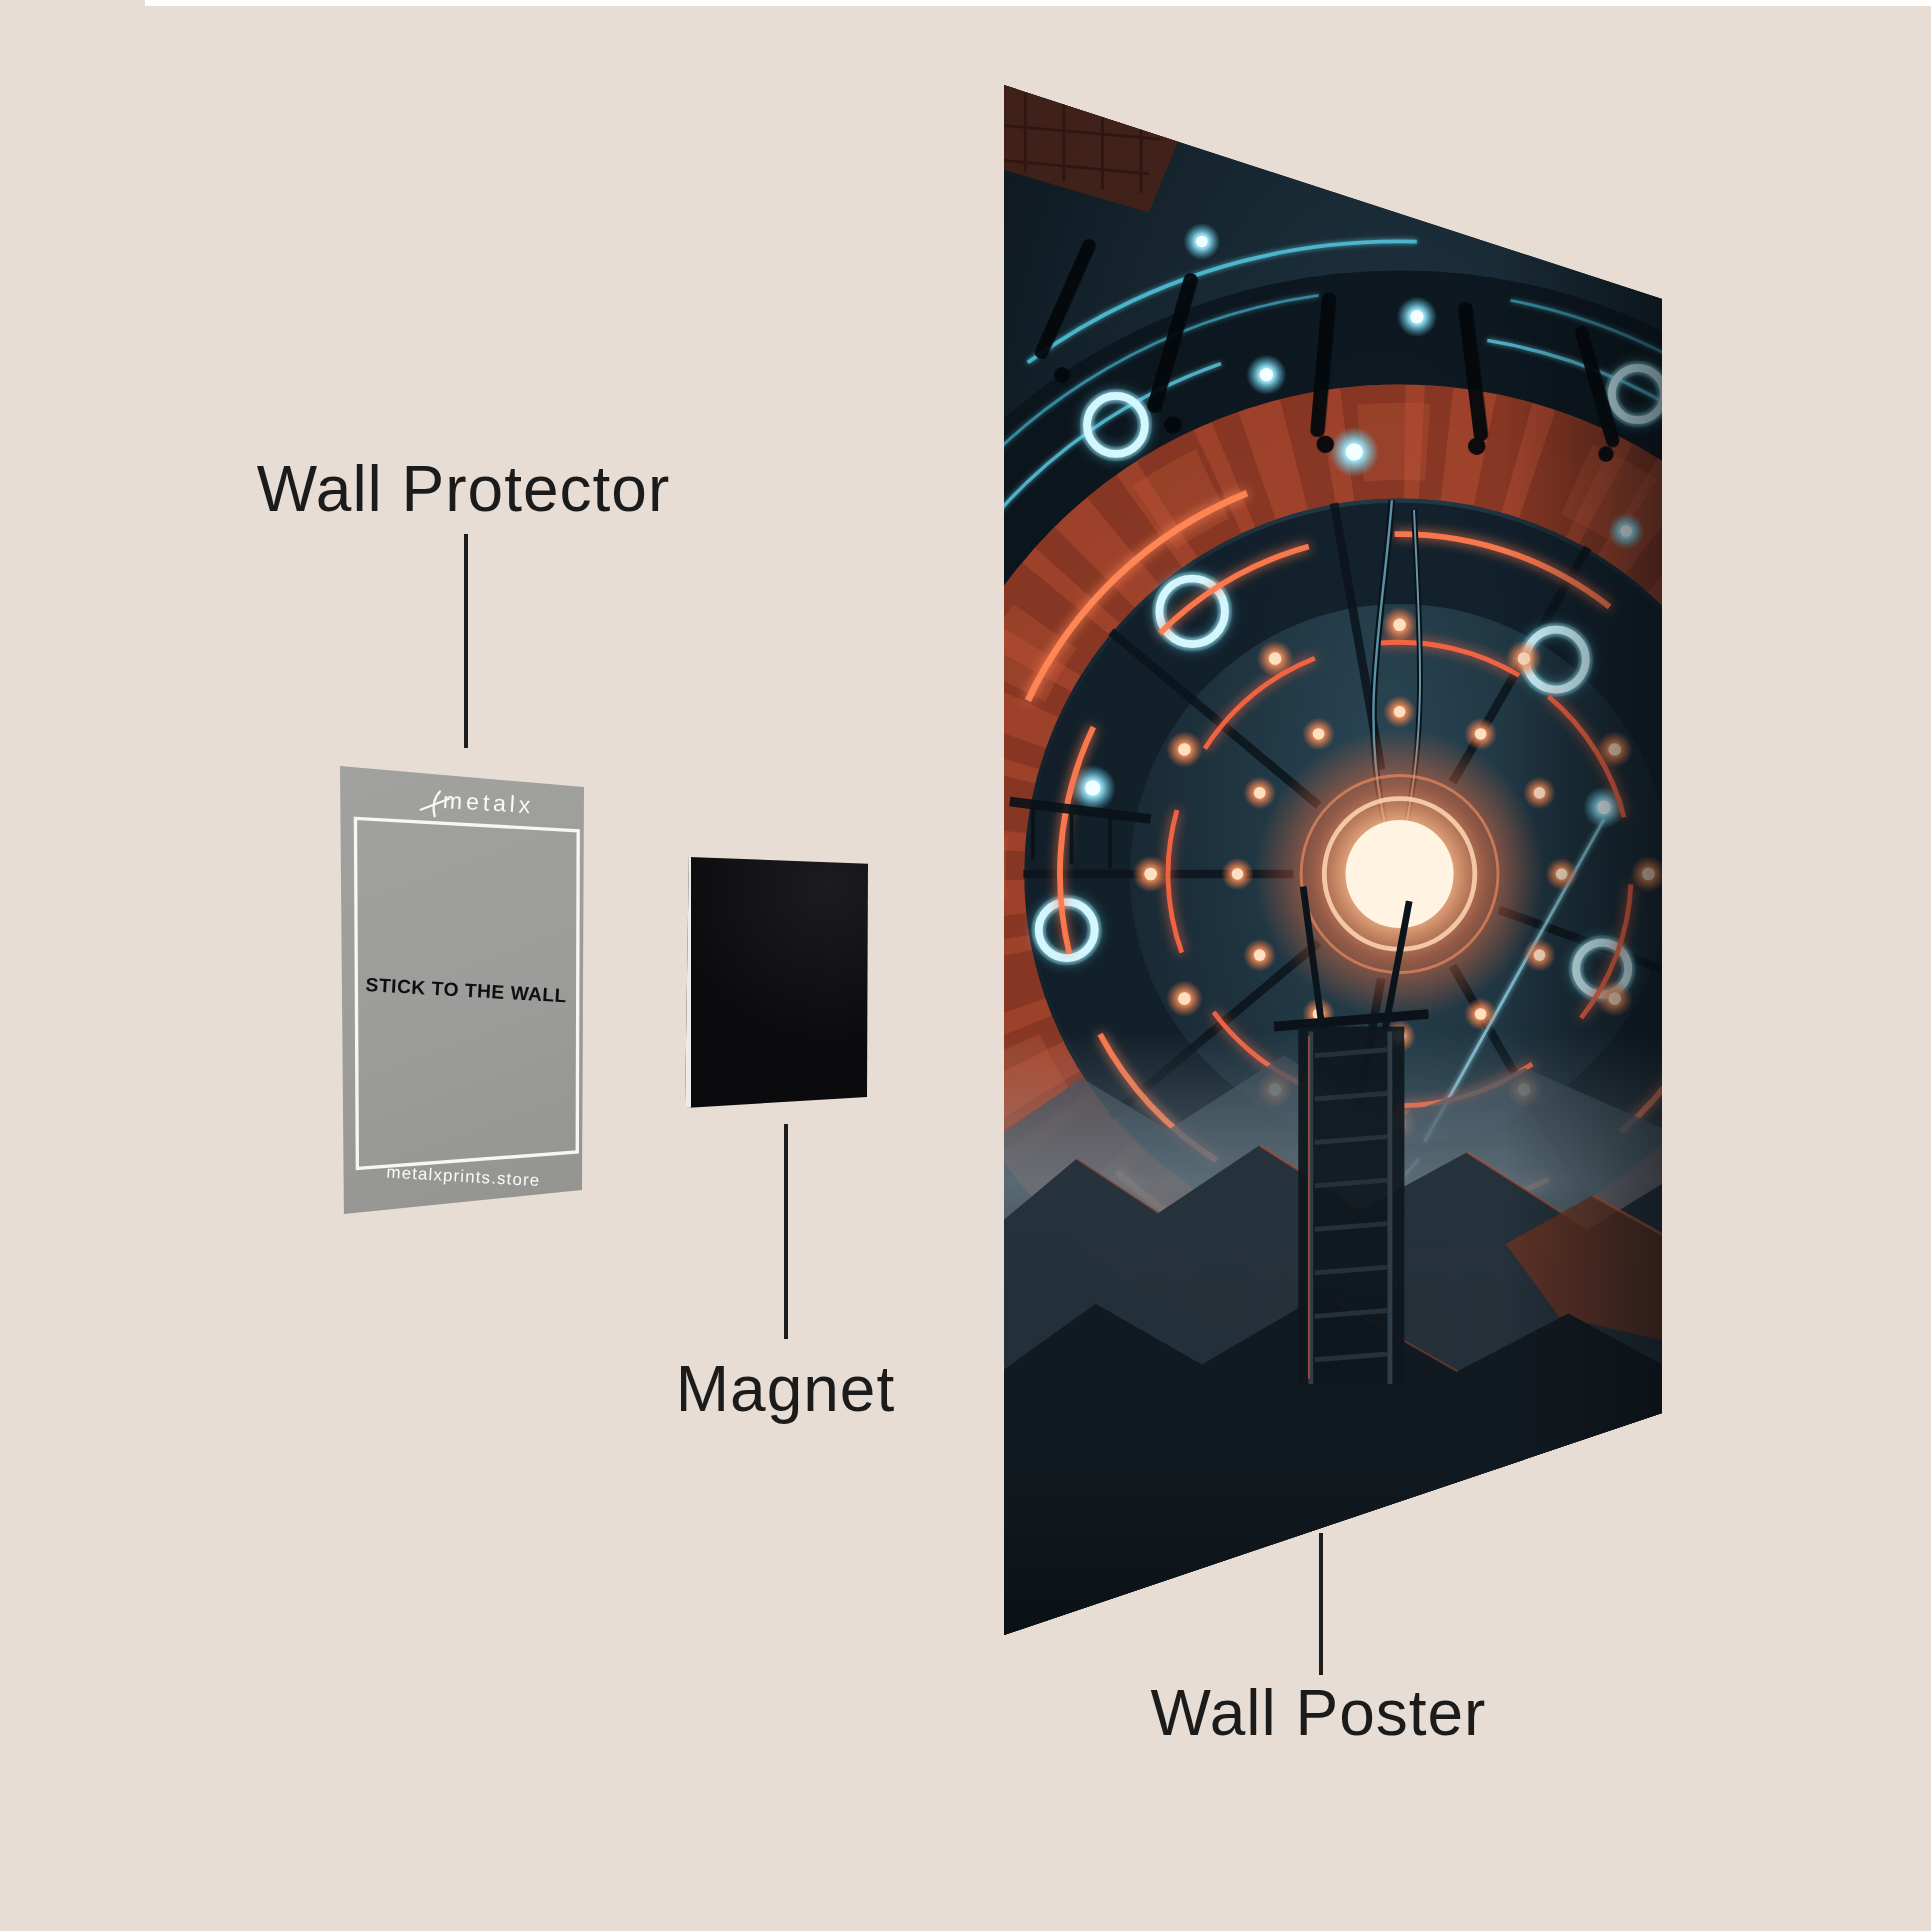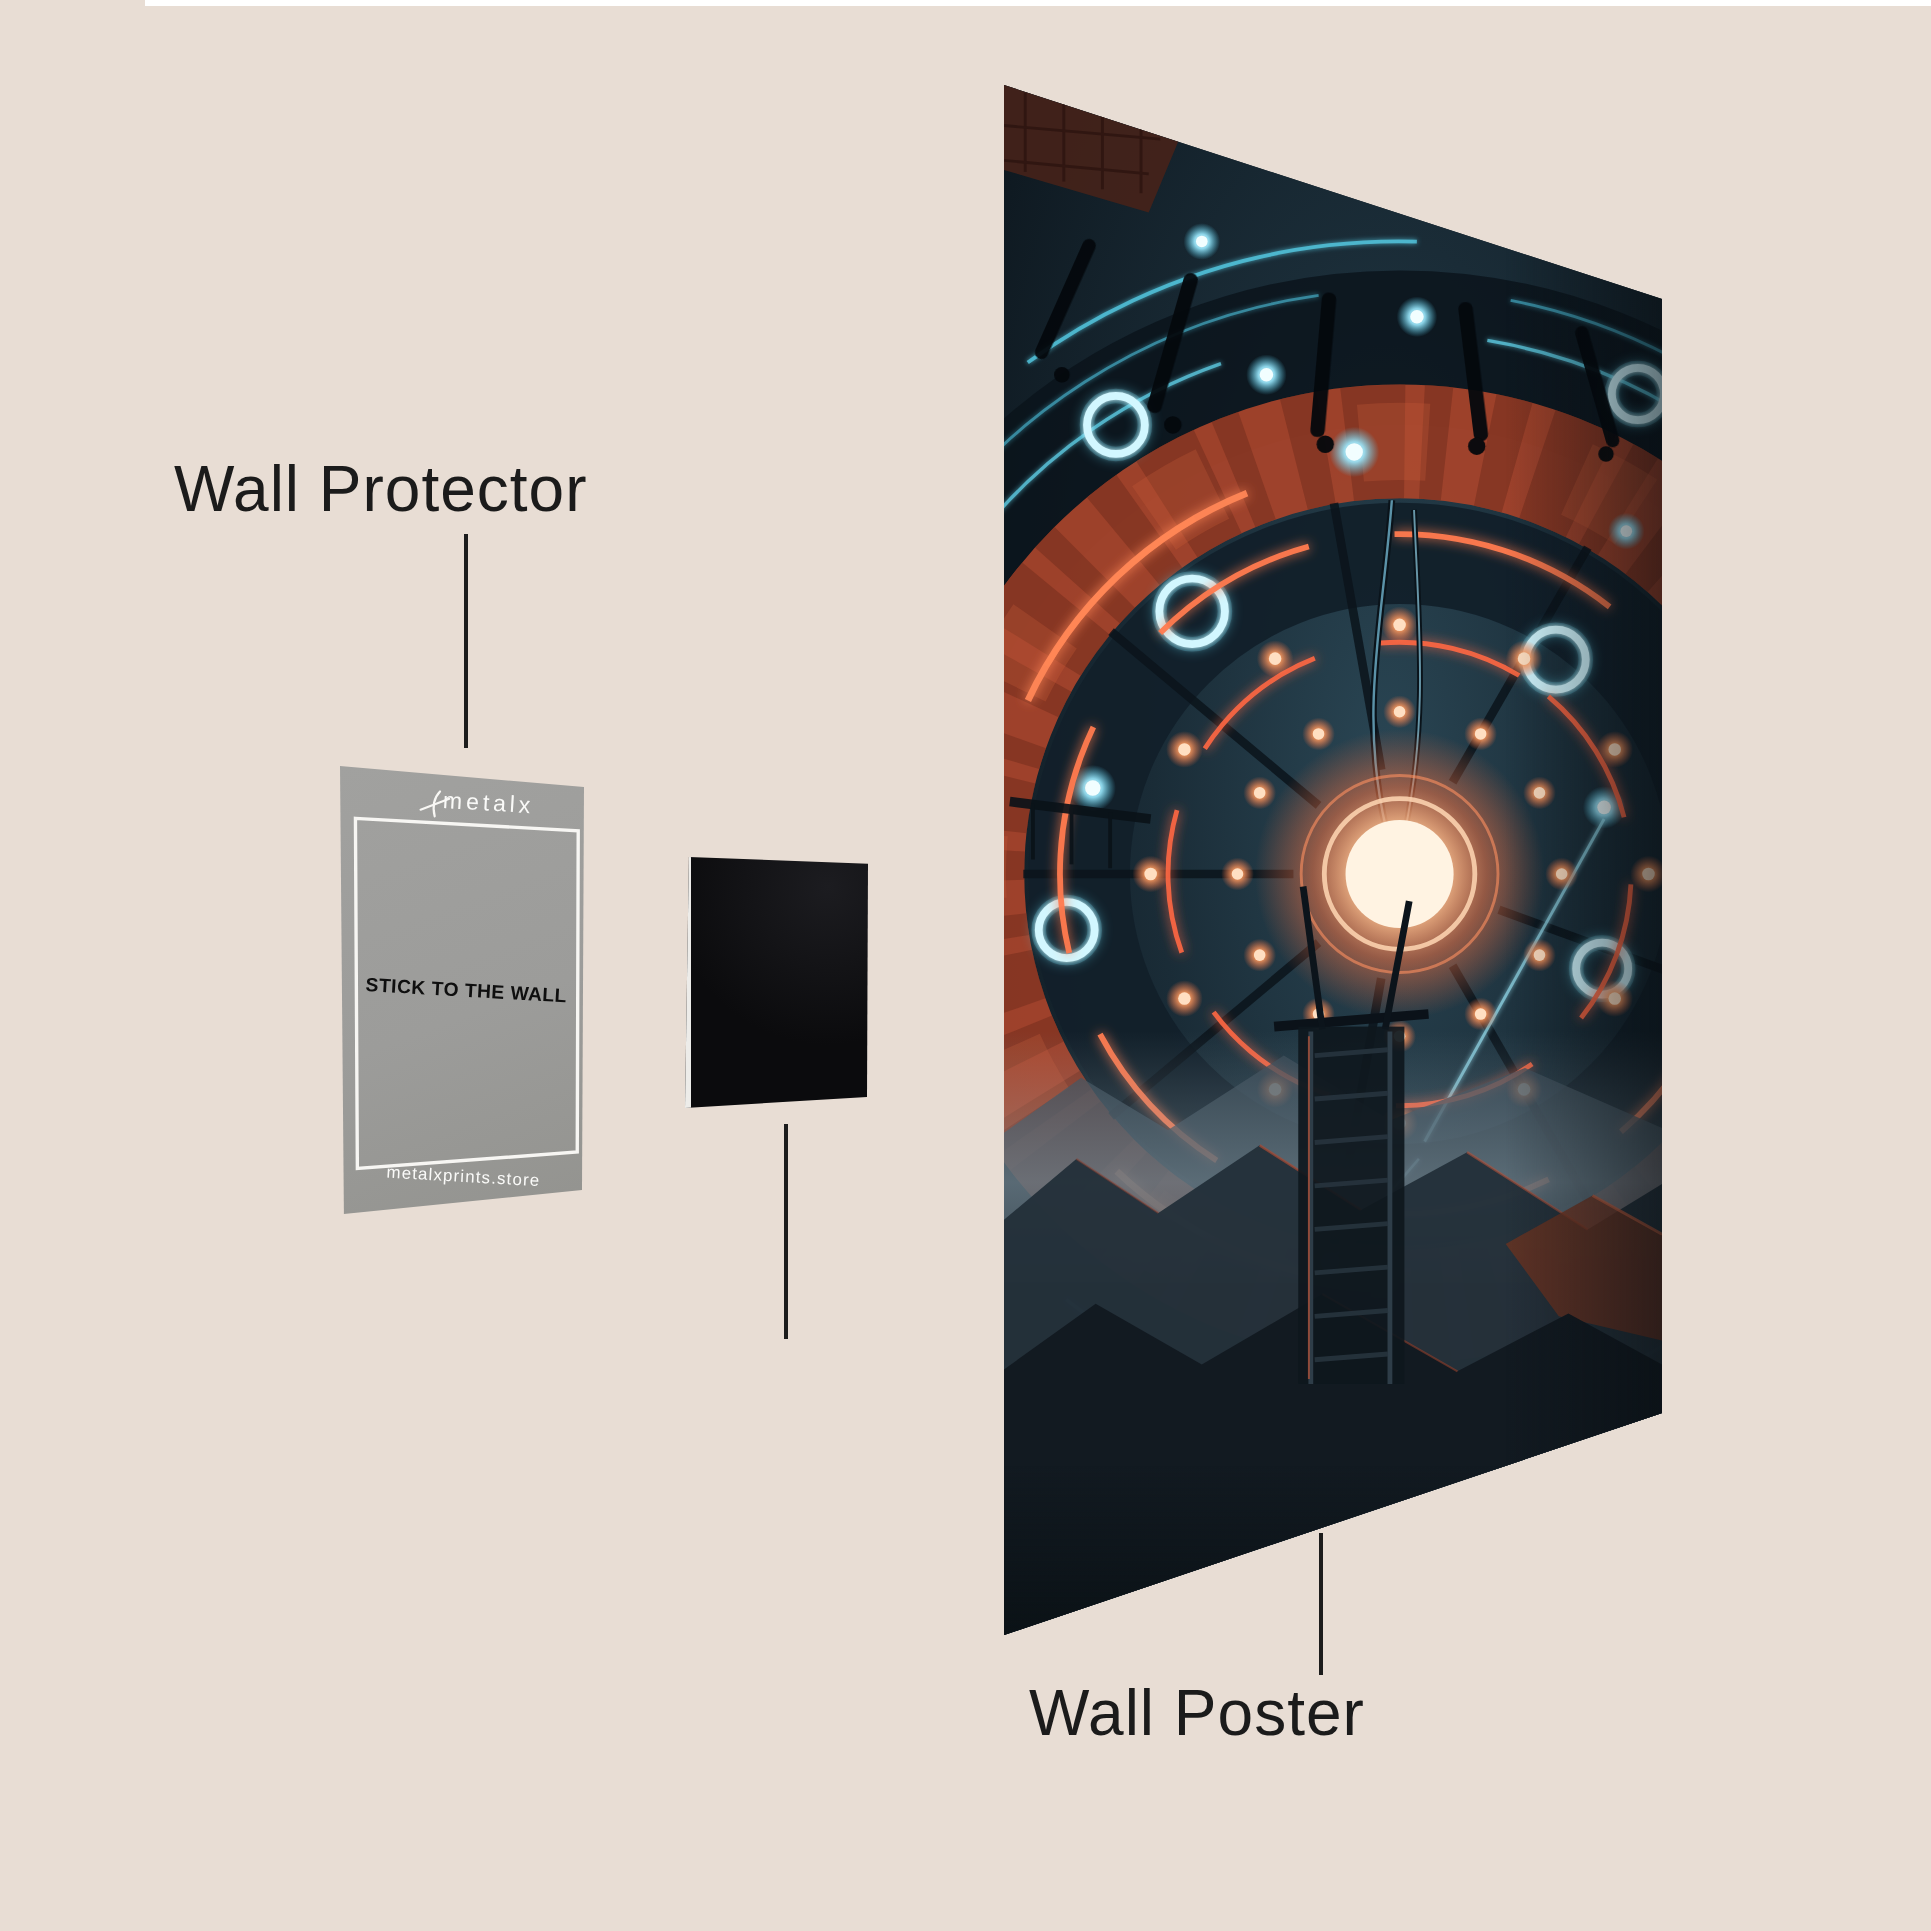--- a/index.html
+++ b/index.html
@@ -4,21 +4,21 @@
 <style>
   html,body{margin:0;padding:0;}
   body{
     width:1931px;height:1931px;position:relative;overflow:hidden;
     background:#e8ddd4;
     font-family:"Liberation Sans", sans-serif;
   }
   .top-strip{position:absolute;left:145px;top:0;width:1786px;height:5.8px;background:#ffffff;}
   .label{
     position:absolute;color:#1b1b1b;font-size:64px;font-weight:500;
-    text-align:left;letter-spacing:1px;line-height:1.18;
+    text-align:center;letter-spacing:1px;line-height:1.18;
   }
   .wall-protector-label{left:174px;top:452px;width:579px;}
   .strong-magnet-label{left:544px;top:1352px;width:483px;}
   .metal-poster-label{left:1029px;top:1676px;width:579px;}
   .connector{position:absolute;width:3.9px;background:#1c1c1c;}
   .line-wall{left:464px;top:534px;height:214px;}
   .line-magnet{left:784px;top:1124px;height:215px;}
   .line-poster{left:1319px;top:1533px;height:142px;}
 
   .card{
@@ -63,20 +63,21 @@
       <text x="131" y="239" text-anchor="middle" font-size="20" font-weight="bold" letter-spacing="0.5" fill="#0f0f0f" transform="rotate(3.2 131 232)">STICK TO THE WALL</text>
       <text x="128" y="431" text-anchor="middle" font-size="17.5" letter-spacing="1.2" fill="#fafaf8" transform="rotate(3.2 128 425)">metalxprints.store</text>
     </svg>
   </div>
 
   <div class="magnet">
     <div class="magnet-edge"></div>
   </div>
   <div class="connector line-magnet"></div>
   <div class="label strong-magnet-label">
+    <div>Magnet</div>
   </div>
 
   <div class="poster">
     <svg viewBox="0 0 682 1605" preserveAspectRatio="none">
       <defs>
         <radialGradient id="pbg" cx="58%" cy="45%" r="78%">
           <stop offset="0%" stop-color="#2a4654"></stop>
           <stop offset="45%" stop-color="#1a2c37"></stop>
           <stop offset="100%" stop-color="#0c151c"></stop>
         </radialGradient>

